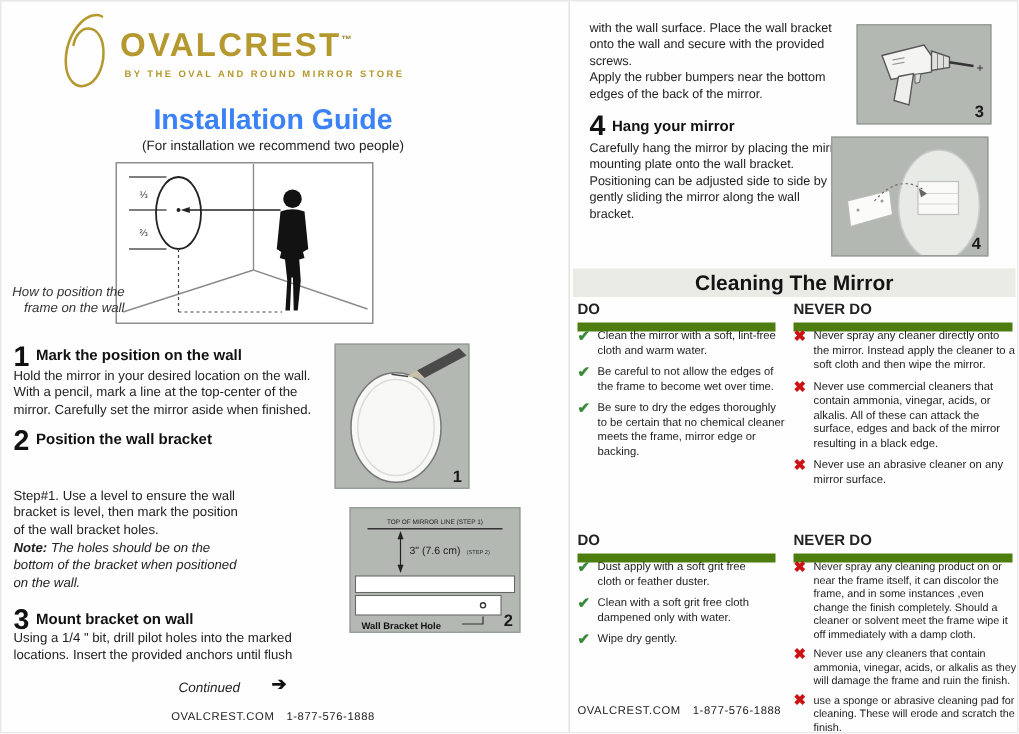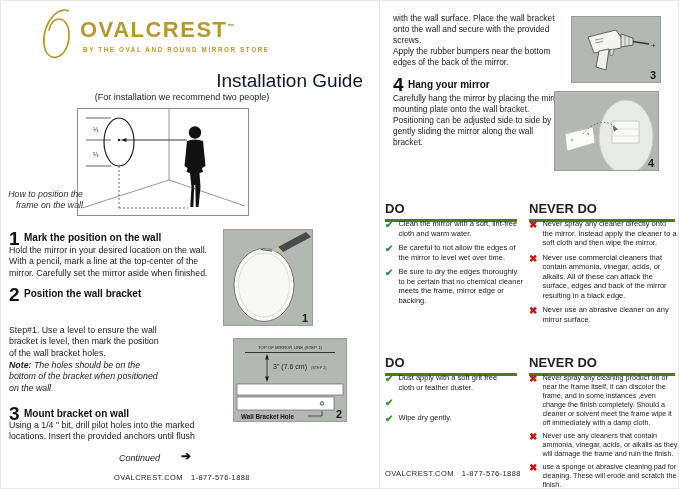--- a/index.html
+++ b/index.html
@@ -8,21 +8,21 @@
         font-family:"Liberation Sans",sans-serif;color:#2b2b2b;overflow:hidden;
         border:1px solid #e8e8e8}
   .abs{position:absolute}
   svg text{font-family:"Liberation Sans",sans-serif}
 
   
   .logo-mark{left:34px;top:5px;width:46px;height:56px}
   .logo-text{left:79px;top:16px;font-size:22px;font-weight:bold;color:#b5992f;letter-spacing:1.5px;white-space:nowrap}
   .logo-text sup{font-size:7px;letter-spacing:0;color:#9b8327}
   .logo-tagline{left:82px;top:45px;font-size:6.3px;letter-spacing:1.6px;color:#b5992f;font-weight:bold;white-space:nowrap}
-  .ig-title{left:0;top:69px;width:362px;text-align:right;font-size:19px;font-weight:normal;color:#0f172a}
+  .ig-title{left:0;top:69px;width:362px;text-align:center;font-size:19px;font-weight:bold;color:#3b82f6}
   .ig-subtitle{left:0;top:91px;width:362px;text-align:center;font-size:9px;color:#222}
   .hero-box{left:76px;top:107px;width:172px;height:108px;border:1px solid #8d8d8d;background:#fff}
   .hero-caption{left:2px;top:188px;width:80px;font-size:8.8px;font-style:italic;text-align:right;color:#333;line-height:1.3}
 
   .step-num{font-size:19px;font-weight:bold;color:#111;line-height:1}
   .step-head{font-size:10px;font-weight:bold;color:#111;white-space:nowrap}
   .step-body{font-size:8.8px;line-height:1.3;color:#222}
   .note-lbl{font-weight:bold;font-style:italic}
   .note-txt{font-style:italic}
   #s1n{left:8px;top:228px}  #s1h{left:23px;top:231px}  #s1b{left:8px;top:244px;width:215px}
@@ -49,21 +49,21 @@
 
   
   .rp-para{font-size:8.4px;line-height:1.32;color:#222}
   #rp1{left:392px;top:12px;width:170px}
   #rp2{left:392px;top:45px;width:170px}
   #s4n{left:392px;top:74px} #s4h{left:407px;top:78px} #s4b{left:392px;top:92px;width:172px}
 
   .sec-bar{left:381px;width:295px;height:19px;background:#e9ebe4;text-align:center;
            font-weight:bold;font-size:14px;color:#141414;line-height:19px}
   #bar1{top:178px} #bar2{top:332px}
-  .col-head{font-size:13px;font-weight:bold;color:#222;border-bottom:3px solid #4d7c0f;padding-bottom:3px}
+  .col-head{font-size:10px;font-weight:bold;color:#222;border-bottom:6px solid #4d7c0f;padding-bottom:3px}
   #do1{left:384px;top:200px;width:132px} #nd1{left:528px;top:200px;width:146px}
   #do2{left:384px;top:354px;width:132px} #nd2{left:528px;top:354px;width:146px}
 
   .list{display:flex;flex-direction:column;gap:5px}
   #dol1{left:384px;top:218px;width:140px}
   #ndl1{left:528px;top:218px;width:149px}
   #dol2{left:384px;top:372px;width:128px}
   #ndl2{left:528px;top:372px;width:150px;gap:4px}
   .item{display:flex;gap:5px;font-size:7.5px;line-height:1.27;color:#222}
   #ndl2 .item{font-size:7.2px;line-height:1.25}
@@ -198,31 +198,32 @@
         <path d="M10 42 L38 35 L40 51 L12 59 Z" fill="#fbfbf9" stroke="#b9b9b5" stroke-width="0.8"></path>
         <circle cx="17" cy="48" r="1" fill="#999"></circle>
         <circle cx="33" cy="42" r="1" fill="#999"></circle>
       </g>
       <path d="M28 42 C40 28 52 28 61 35" fill="none" stroke="#666" stroke-width="0.8" stroke-dasharray="1.5 2"></path>
       <polygon points="63,37 57.5,33.5 59,39.5" fill="#666"></polygon>
     </svg>
     <div class="fig-label">4</div>
   </div>
 
+  <div class="abs sec-bar" id="bar1">Cleaning The Mirror</div>
   <div class="abs col-head" id="do1">DO</div>
   <div class="abs col-head" id="nd1">NEVER DO</div>
 
   <div class="abs list" id="dol1">
     <div class="item">
         <span class="mark check">✔</span>
         <span>Clean the mirror with a soft, lint-free cloth and warm water.</span>
       </div>
     <div class="item">
         <span class="mark check">✔</span>
-        <span>Be careful to not allow the edges of the mirror to level wet over time.</span>
+        <span>Be careful to not allow the edges of the frame to become wet over time.</span>
       </div>
     <div class="item">
         <span class="mark check">✔</span>
         <span>Be sure to dry the edges thoroughly to be certain that no chemical cleaner meets the frame, mirror edge or backing.</span>
       </div>
   </div>
   <div class="abs list" id="ndl1">
     <div class="item">
         <span class="mark cross">✖</span>
         <span>Never spray any cleaner directly onto the mirror. Instead apply the cleaner to a soft cloth and then wipe the mirror.</span>
@@ -240,20 +241,21 @@
   <div class="abs col-head" id="do2">DO</div>
   <div class="abs col-head" id="nd2">NEVER DO</div>
 
   <div class="abs list" id="dol2">
     <div class="item">
         <span class="mark check">✔</span>
         <span>Dust apply with a soft grit free cloth or feather duster.</span>
       </div>
     <div class="item">
         <span class="mark check">✔</span>
+        <span>Clean with a soft grit free cloth dampened only with water.</span>
       </div>
     <div class="item">
         <span class="mark check">✔</span>
         <span>Wipe dry gently.</span>
       </div>
   </div>
   <div class="abs list" id="ndl2">
     <div class="item">
         <span class="mark cross">✖</span>
         <span>Never spray any cleaning product on or near the frame itself, it can discolor the frame, and in some instances ,even change the finish completely. Should a cleaner or solvent meet the frame wipe it off immediately with a damp cloth.</span>

